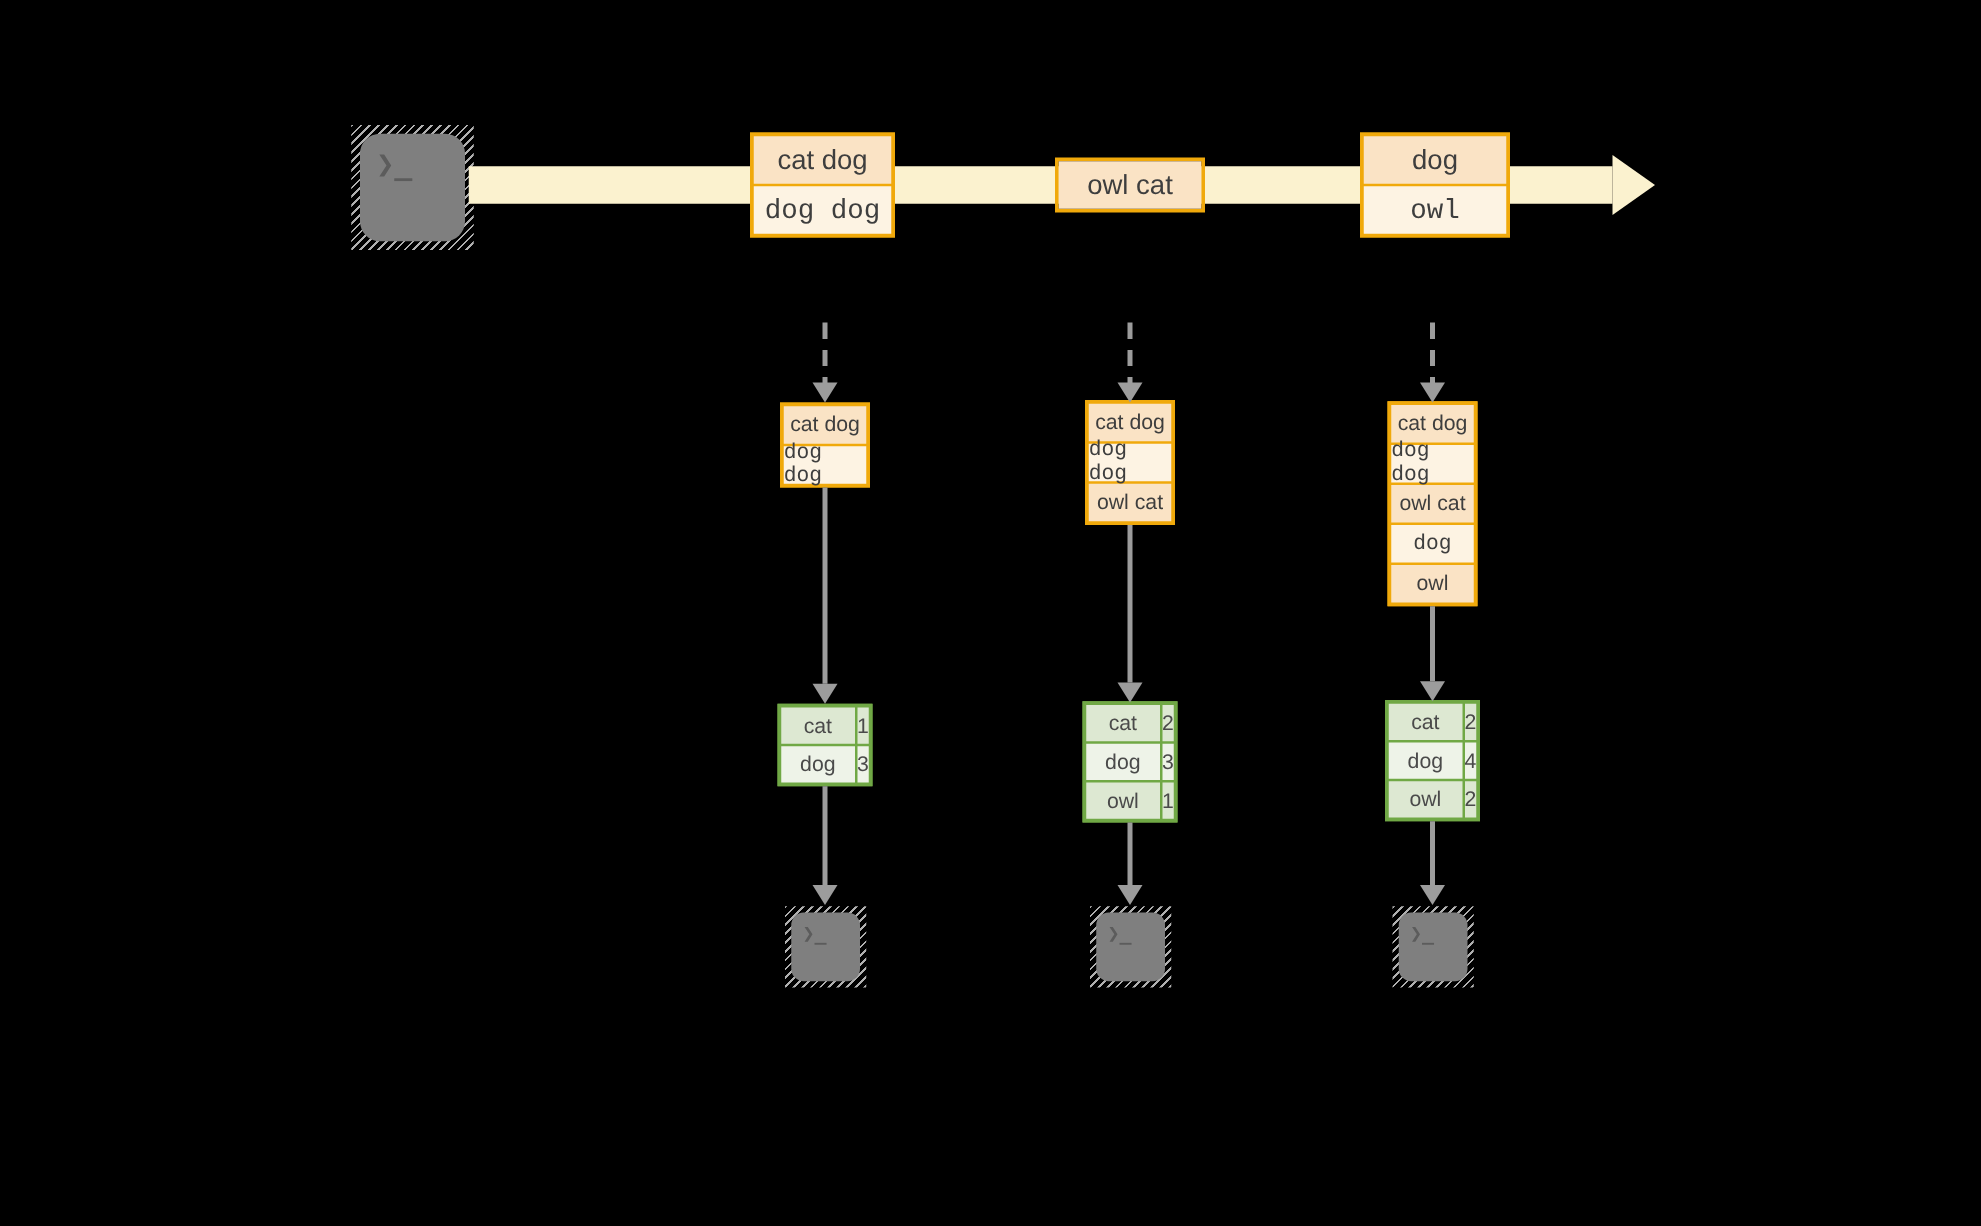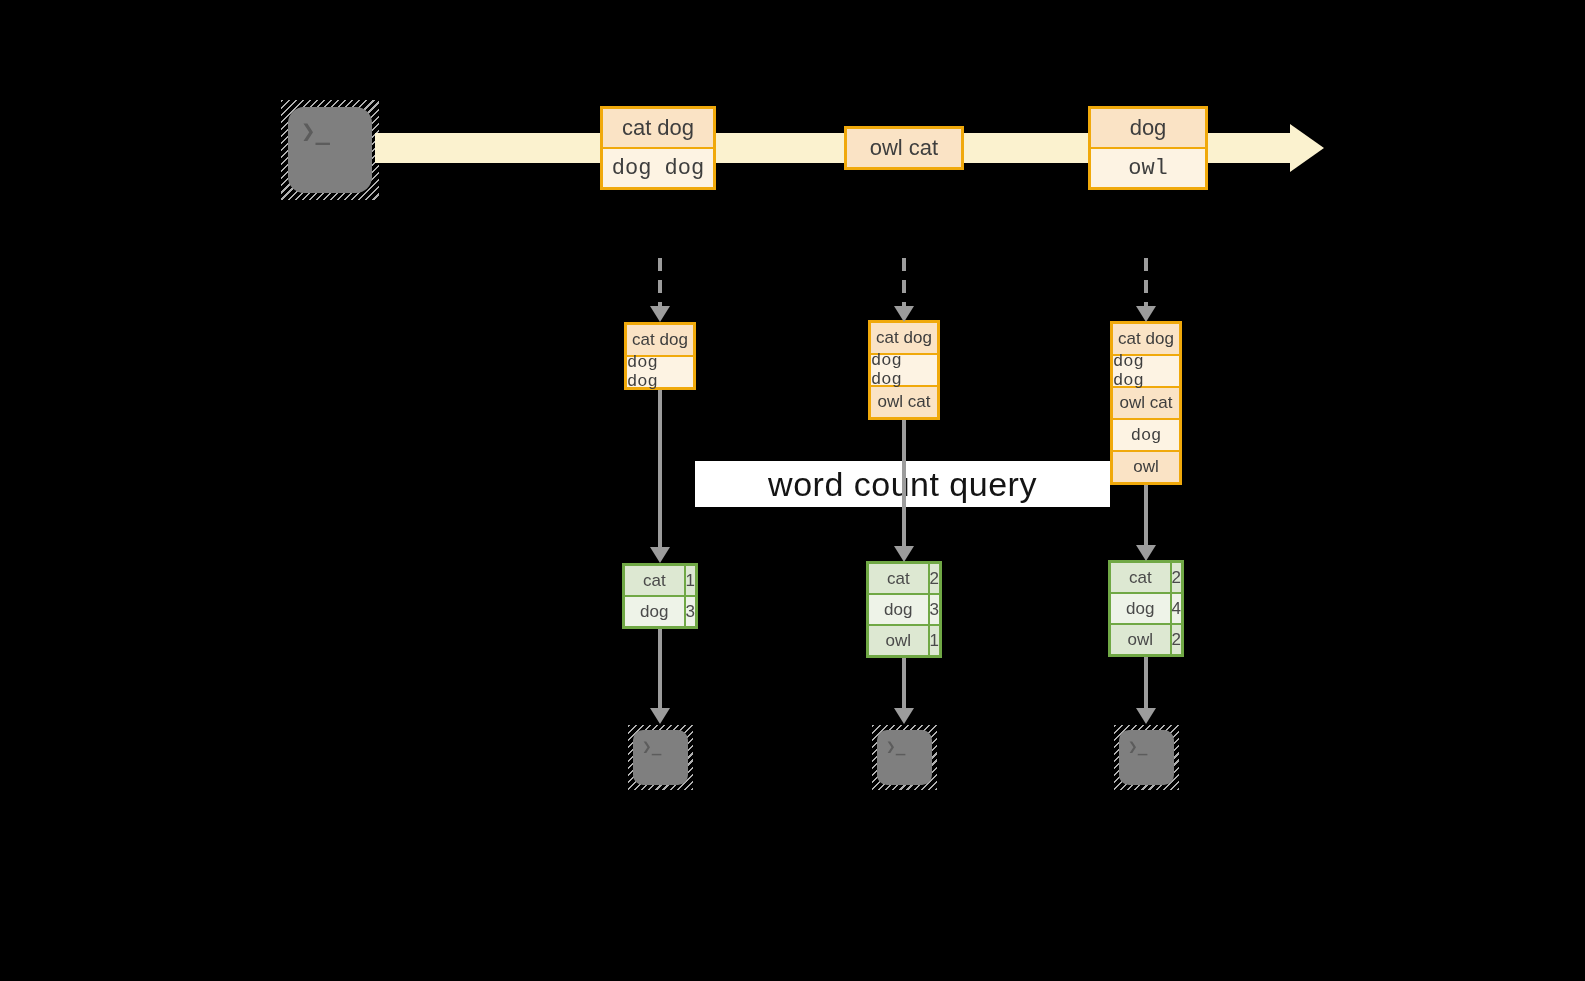--- a/index.html
+++ b/index.html
@@ -90,23 +90,20 @@
     <div class="batch-row fill-a">owl cat</div>
   </div>
   <div class="batch stack" style="left:1110px;top:321px;width:72px;">
     <div class="batch-row fill-a">cat dog</div>
     <div class="batch-row fill-b">dog dog</div>
     <div class="batch-row fill-a">owl cat</div>
     <div class="batch-row fill-b">dog</div>
     <div class="batch-row fill-a">owl</div>
   </div>
 
-  <div class="banner">
-    <span>word count query</span>
-  </div>
 
   <div class="v-line" style="left:658px;top:390px;height:157px;"></div>
   <div class="a-head" style="left:650px;top:547px;"></div>
   <div class="v-line" style="left:902px;top:420px;height:126px;"></div>
   <div class="a-head" style="left:894px;top:546px;"></div>
   <div class="v-line" style="left:1144px;top:485px;height:60px;"></div>
   <div class="a-head" style="left:1136px;top:545px;"></div>
 
   <div class="wtable" style="left:622px;top:563px;">
     <div class="wrow">

